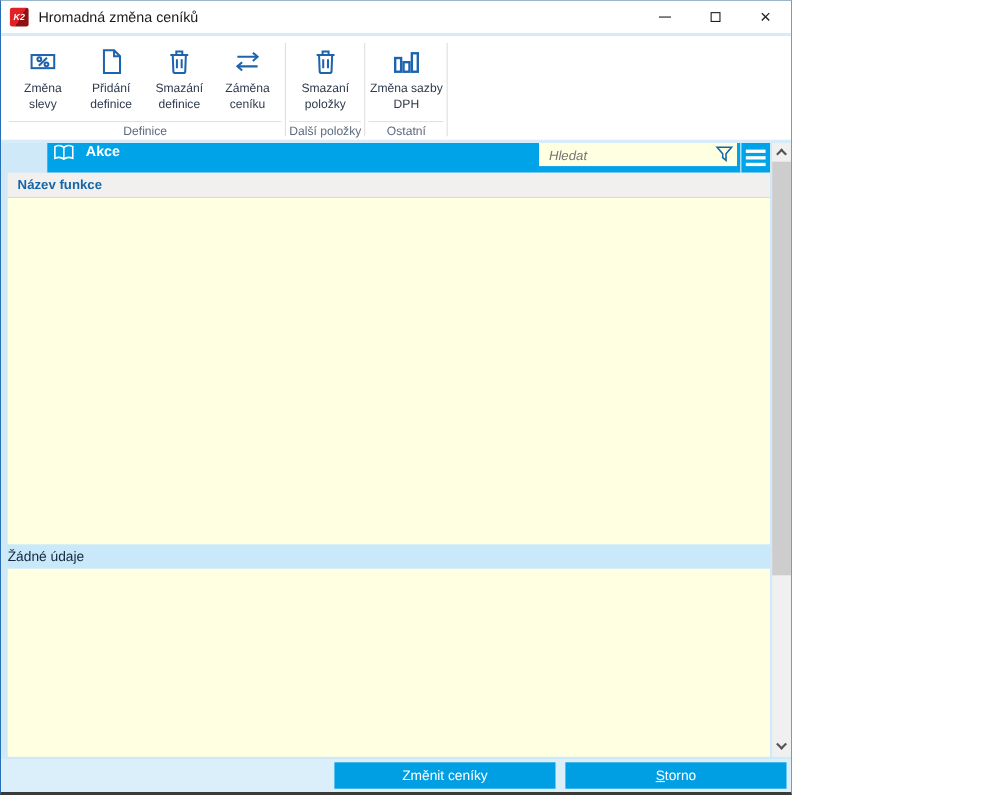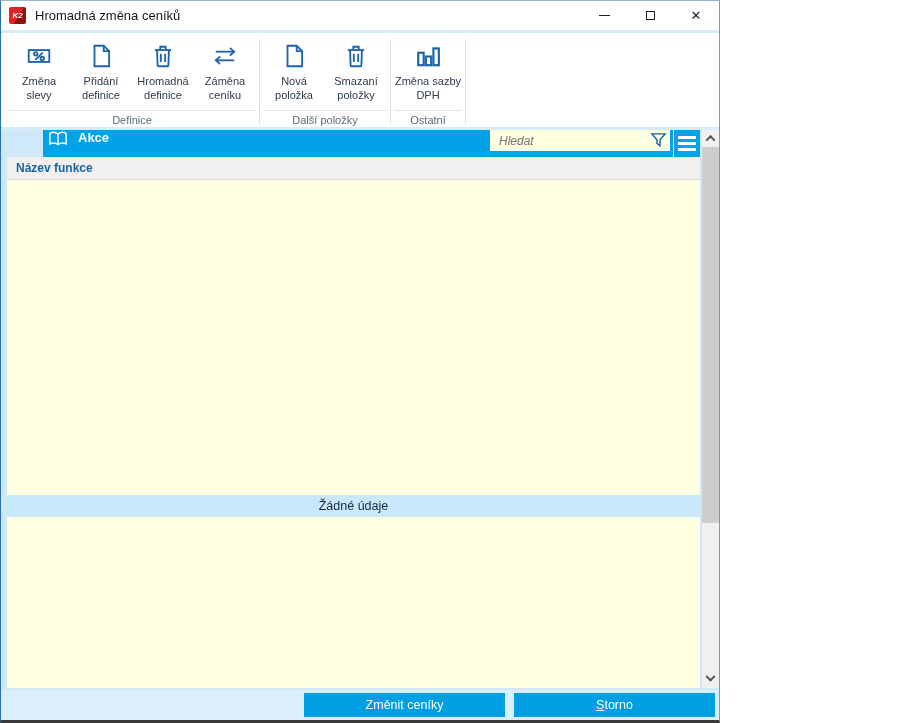--- a/index.html
+++ b/index.html
@@ -47,21 +47,21 @@
   .search{margin-left:auto;width:180px;height:21px;background:#ffffe1;display:flex;align-items:center;padding:0 3px 0 7px;}
   .search input{flex:1;min-width:0;border:none;background:transparent;outline:none;
     font-family:"Liberation Sans",sans-serif;font-style:italic;font-size:12px;color:#555;}
   .funnel{display:flex;flex:0 0 auto;cursor:pointer;}
   .hamb{width:27px;height:27px;margin-left:3px;border-left:1px solid rgba(255,255,255,.9);
     display:flex;flex-direction:column;justify-content:center;align-items:center;gap:3px;cursor:pointer;}
   .hamb .bar{width:18px;height:3px;background:#fff;}
   .colhead{height:23px;background:#f1f0ef;border-bottom:1px solid #dddbd9;display:flex;align-items:center;
     padding-left:9px;font-size:12px;color:#1565a9;flex:0 0 auto;font-weight:bold;}
   .gridtop{flex:1.85;background:#ffffe1;}
-  .emptyband{height:22px;background:#c9e9fb;display:flex;align-items:center;justify-content:center;
+  .emptyband{height:22px;background:#c9e9fb;display:flex;align-items:center;justify-content:flex-start;
     font-size:12.5px;color:#16273c;flex:0 0 auto;}
   .gridbottom{flex:1;background:#ffffe1;}
   
   .scrollcol{width:17px;background:#f0f0f0;margin-left:2px;display:flex;flex-direction:column;flex:0 0 auto;}
   .sarrow{height:17px;display:flex;align-items:center;justify-content:center;flex:0 0 auto;cursor:pointer;}
   .chev{width:7px;height:7px;border-left:2px solid #555;border-top:2px solid #555;}
   .chev.up{transform:rotate(45deg) translate(1px,1px);}
   .chev.down{transform:rotate(225deg) translate(2px,2px);}
   .sthumb{height:376px;background:#cdcdcd;flex:0 0 auto;cursor:pointer;}
   .strack{flex:1;}
@@ -122,50 +122,41 @@
         <div class="tbtn">
           <span class="ticon">
             <svg width="26" height="26" viewBox="0 0 24 24" fill="none" stroke="#1e63ad" stroke-width="1.7">
               <path d="M4.5 6.5 H19.5"></path>
               <path d="M9.5 6 V3.5 H14.5 V6"></path>
               <path d="M6.5 6.5 L7 20 Q7 21.5 8.5 21.5 H15.5 Q17 21.5 17 20 L17.5 6.5"></path>
               <path d="M10 10 V17.5"></path>
                 <path d="M14 10 V17.5"></path>
             </svg>
           </span>
-          <span class="tlabel">Hromadná definice</span>
+          <span class="tlabel">Smazání definice</span>
         </div>
         <div class="tbtn">
           <span class="ticon">
             <svg width="28" height="26" viewBox="0 0 24 24" fill="none" stroke="#1e63ad" stroke-width="1.7">
               <path d="M3.5 8 H20"></path>
               <path d="M16.5 4.5 L20.5 8 L16.5 11.5"></path>
               <path d="M20.5 16 H4"></path>
               <path d="M7.5 12.5 L3.5 16 L7.5 19.5"></path>
             </svg>
           </span>
           <span class="tlabel">Záměna ceníku</span>
         </div>
       </div>
       <div class="tgroup-label">Definice</div>
     </div>
 
     <div class="tsep"></div>
 
     <div class="tgroup">
       <div class="tbuttons">
-        <div class="tbtn">
-          <span class="ticon">
-            <svg width="26" height="26" viewBox="0 0 24 24" fill="none" stroke="#1e63ad" stroke-width="1.7">
-              <path d="M6 2.5 H14.5 L19.5 7.5 V21.5 H6 Z"></path>
-              <path d="M14.5 2.5 V7.5 H19.5"></path>
-            </svg>
-          </span>
-          <span class="tlabel">Nová položka</span>
-        </div>
         <div class="tbtn">
           <span class="ticon">
             <svg width="26" height="26" viewBox="0 0 24 24" fill="none" stroke="#1e63ad" stroke-width="1.7">
               <path d="M4.5 6.5 H19.5"></path>
               <path d="M9.5 6 V3.5 H14.5 V6"></path>
               <path d="M6.5 6.5 L7 20 Q7 21.5 8.5 21.5 H15.5 Q17 21.5 17 20 L17.5 6.5"></path>
               <path d="M10 10 V17.5"></path>
                 <path d="M14 10 V17.5"></path>
             </svg>
           </span>

